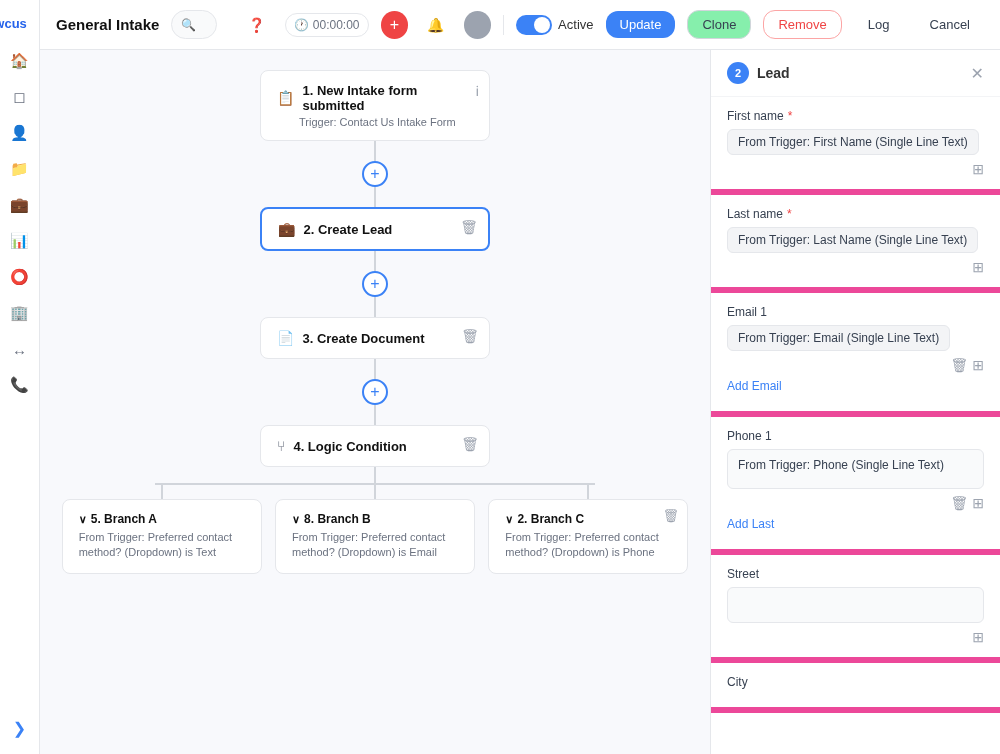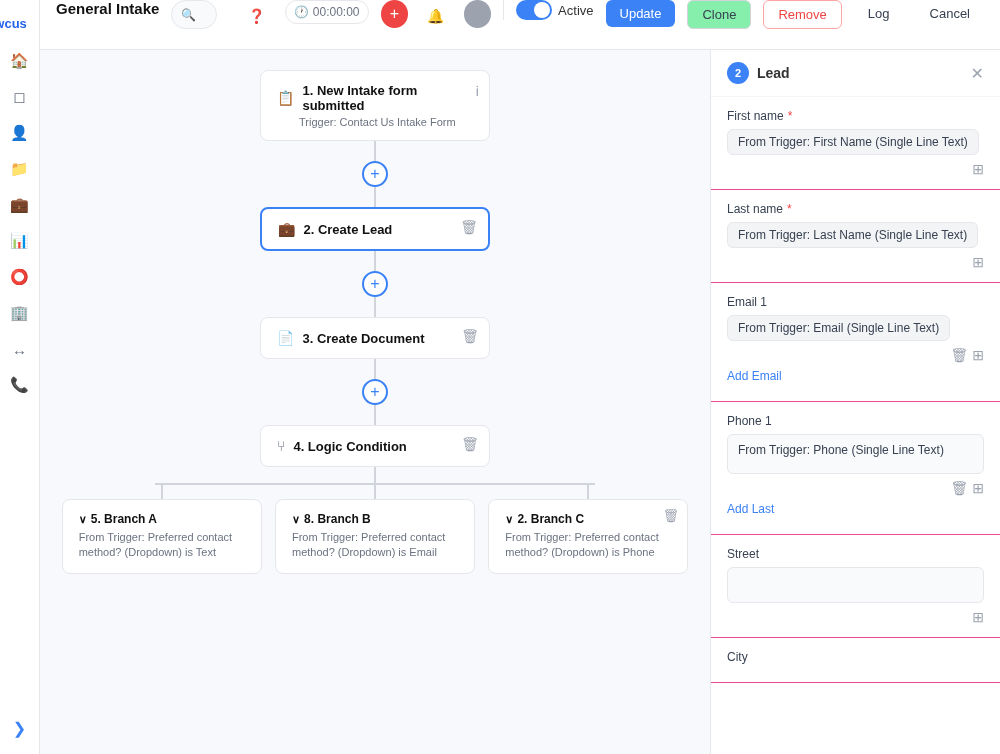--- a/index.html
+++ b/index.html
@@ -7,32 +7,32 @@
 
     
     .sidebar { width: 40px; background: #fff; border-right: 1px solid #e5e7eb; display: flex; flex-direction: column; align-items: center; padding-top: 8px; flex-shrink: 0; }
     .sidebar-icon { width: 32px; height: 32px; display: flex; align-items: center; justify-content: center; margin: 2px 0; border-radius: 6px; cursor: pointer; color: #6b7280; font-size: 15px; }
     .sidebar-icon.active { color: #3b82f6; }
 
     
     .main { flex: 1; display: flex; flex-direction: column; overflow: hidden; }
 
     
-    .topbar { height: 50px; background: #fff; border-bottom: 1px solid #e5e7eb; display: flex; align-items: flex-start; padding: 0 16px; gap: 12px; flex-shrink: 0; }
+    .topbar { height: 50px; background: #fff; border-bottom: 1px solid #e5e7eb; display: flex; align-items: center; padding: 0 16px; gap: 12px; flex-shrink: 0; }
     .topbar-title { font-size: 15px; font-weight: 600; color: #111; flex: 0 0 auto; }
     .topbar-spacer { flex: 1; }
 
     
     .toggle-wrap { display: flex; align-items: center; gap: 6px; }
     .toggle { width: 36px; height: 20px; background: #3b82f6; border-radius: 10px; position: relative; cursor: pointer; }
     .toggle-knob { width: 16px; height: 16px; background: #fff; border-radius: 50%; position: absolute; top: 2px; right: 2px; }
     .toggle-label { font-size: 13px; color: #333; font-weight: 500; }
 
     
-    .btn { padding: 6px 14px; border-radius: 6px; border: none; cursor: pointer; font-size: 13px; font-weight: 500; }
+    .btn { padding: 6px 14px; border-radius: 12px; border: none; cursor: pointer; font-size: 13px; font-weight: 500; }
     .btn-primary { background: #3b82f6; color: #fff; }
     .btn-secondary { background: #86efac; color: #374151; border: 1px solid #d1d5db; }
     .btn-danger { background: #fff; color: #ef4444; border: 1px solid #fca5a5; }
     .btn-ghost { background: transparent; color: #374151; }
 
     
     .search-bar { flex: 1; max-width: 400px; position: relative; }
     .search-bar input { width: 100%; padding: 6px 12px 6px 32px; border: 1px solid #e5e7eb; border-radius: 20px; font-size: 13px; background: #f9fafb; outline: none; color: #374151; }
     .search-icon { position: absolute; left: 10px; top: 50%; transform: translateY(-50%); color: #9ca3af; font-size: 12px; }
 
@@ -71,21 +71,21 @@
     .branch-delete { position: absolute; right: 8px; top: 8px; color: #9ca3af; cursor: pointer; font-size: 13px; }
 
     
     .right-panel { width: 290px; background: #fff; border-left: 1px solid #e5e7eb; display: flex; flex-direction: column; flex-shrink: 0; overflow-y: auto; }
     .panel-header { display: flex; align-items: center; padding: 12px 16px; border-bottom: 1px solid #f3f4f6; }
     .panel-step-badge { width: 22px; height: 22px; background: #3b82f6; border-radius: 50%; color: #fff; font-size: 11px; font-weight: 600; display: flex; align-items: center; justify-content: center; margin-right: 8px; }
     .panel-title { font-size: 14px; font-weight: 600; flex: 1; }
     .panel-close { color: #9ca3af; cursor: pointer; font-size: 16px; }
 
     
-    .field-group { padding: 12px 16px; border-bottom: 1px solid #ec4899; }
+    .field-group { padding: 12px 16px; border-bottom: 6px solid #ec4899; }
     .field-label { font-size: 12px; font-weight: 500; color: #374151; margin-bottom: 6px; display: flex; align-items: center; gap: 4px; }
     .field-required { color: #ef4444; }
     .field-value-tag { display: inline-flex; align-items: center; background: #f3f4f6; border: 1px solid #e5e7eb; border-radius: 6px; padding: 5px 10px; font-size: 12px; color: #374151; }
     .field-actions { display: flex; justify-content: flex-end; gap: 4px; margin-top: 6px; }
     .field-action-btn { color: #9ca3af; cursor: pointer; font-size: 14px; }
     .field-input-area { background: #f9fafb; border: 1px solid #e5e7eb; border-radius: 6px; padding: 8px 10px; font-size: 12px; color: #374151; min-height: 40px; margin-bottom: 4px; }
     .add-link { color: #3b82f6; font-size: 12px; cursor: pointer; font-weight: 400; padding: 6px 0; display: inline-block; }
     .field-input-empty { background: #f9fafb; border: none; border-radius: 6px; padding: 8px 10px; font-size: 12px; color: #9ca3af; min-height: 36px; }
   </style>
 </head>

